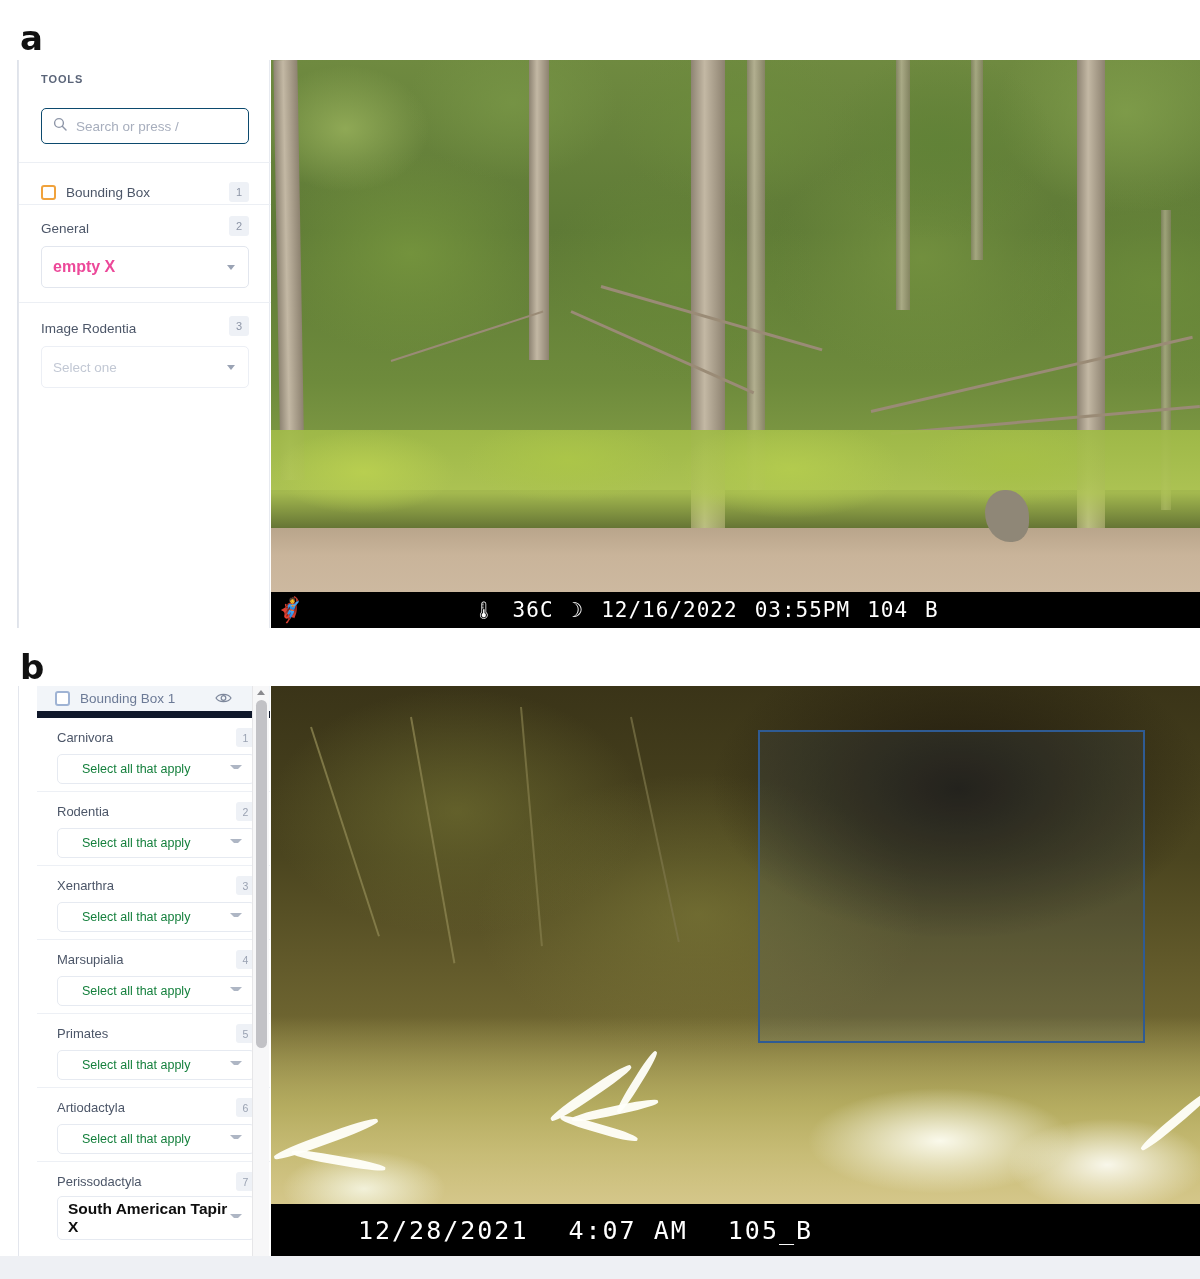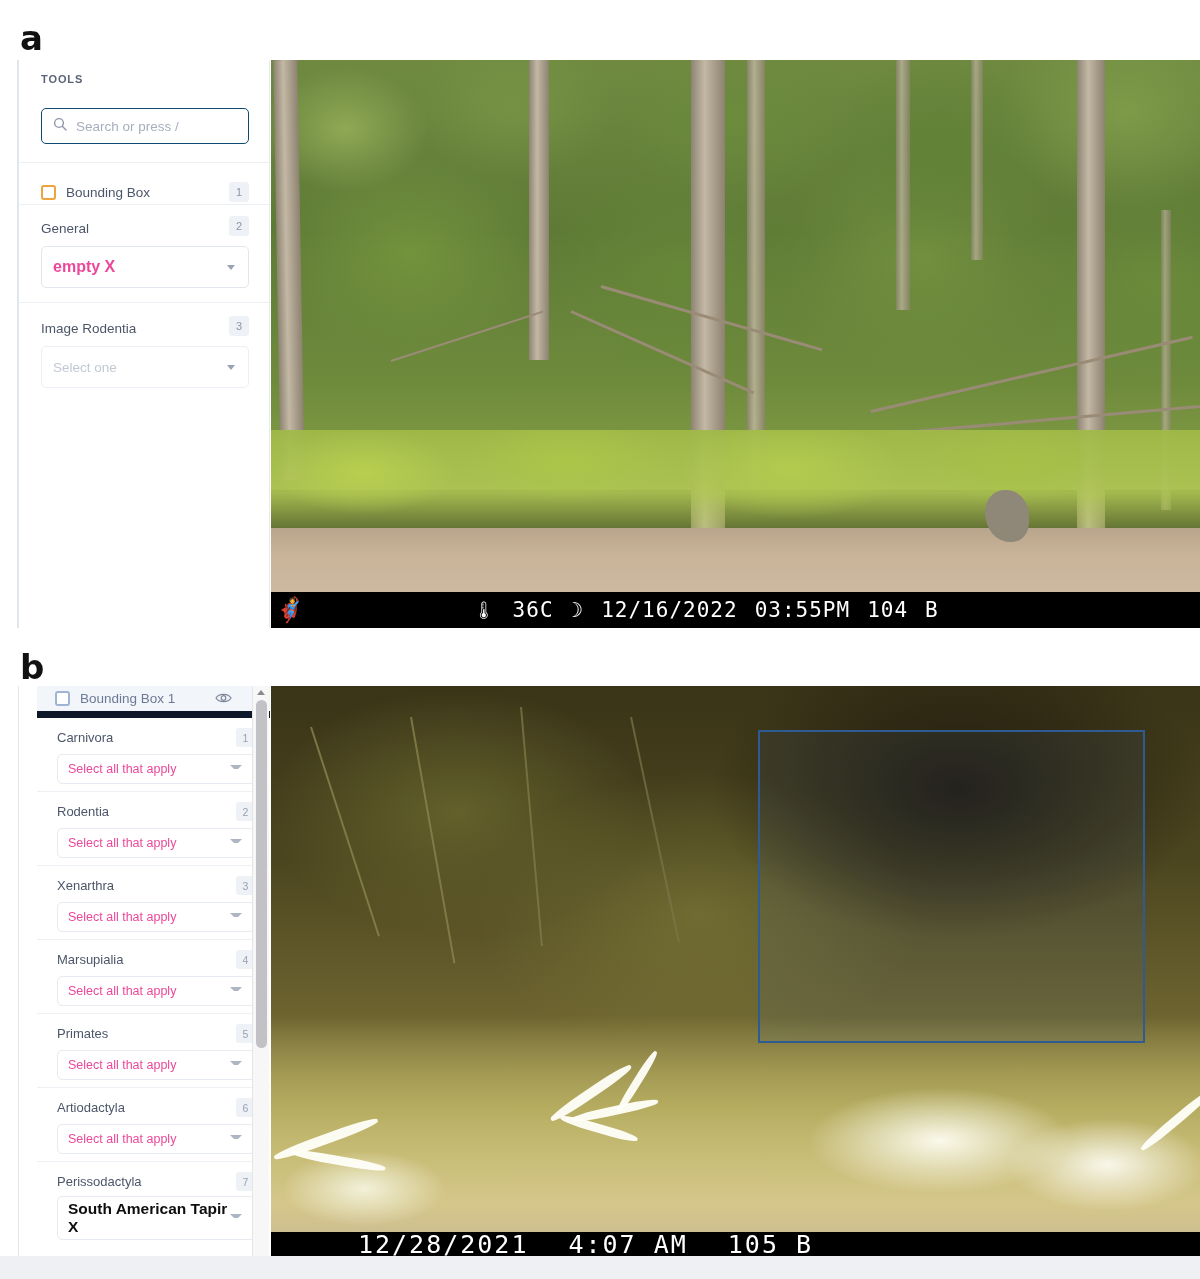--- a/index.html
+++ b/index.html
@@ -103,21 +103,21 @@
   .b-group .gkbd{
     position:absolute;right:16px;top:10px;width:19px;height:19px;border-radius:3px;
     background:#eef1f6;color:#9aa2b2;font-size:10.5px;
     display:flex;align-items:center;justify-content:center;
   }
   .b-group .gsel{
     position:absolute;left:20px;top:36px;width:198px;height:30px;
     border:1px solid #e6eaf1;border-radius:5px;background:#fff;box-sizing:border-box;
     display:flex;align-items:center;justify-content:space-between;
   }
-  .b-group .gph{font-size:12.5px;color:#ec4899;margin-left:10px;}
+  .b-group .gph{font-size:12.5px;color:#15803d;margin-left:24px;}
   .b-group .gcaret{
     width:4px;height:4px;border-left:4px solid transparent;border-right:4px solid transparent;
     border-top:4.5px solid #aeb6c4;margin-right:12px;
   }
   .b-group.tall .gsel{height:44px;top:34px;}
   .b-group.tall .gval{font-size:15.5px;color:#0e0e0e;font-weight:600;margin-left:10px;}
 
   
   #b-scrollbar{
     position:absolute;left:252px;top:0;width:17px;height:570px;background:#f7f7f8;
@@ -143,21 +143,21 @@
     position:absolute;left:0;width:100%;background:#000;color:#fff;
     font-family:"DejaVu Sans Mono", monospace;display:flex;align-items:center;
   }
   #a-strip{bottom:0;height:36px;font-size:21px;letter-spacing:1px;}
   #a-strip .logo{
     margin-left:4px;width:22px;height:30px;color:#fff;font-size:24px;line-height:30px;
     text-align:center;
   }
   #a-strip .items{display:flex;align-items:center;margin-left:176px;gap:17px;}
   #a-strip .therm{font-size:17px;}
-  #b-strip{bottom:0;height:24px;font-size:25px;letter-spacing:2px;justify-content:center;}
+  #b-strip{bottom:0;height:52px;font-size:25px;letter-spacing:2px;justify-content:center;}
   #b-strip .bitems{display:flex;gap:40px;margin-right:300px;}
 
   
   .ph{position:absolute;}
   #a-canopy{
     left:0;top:0;width:929px;height:430px;
     background:
       radial-gradient(ellipse 120px 90px at 8% 16%, rgba(150,175,90,.85), transparent 70%),
       radial-gradient(ellipse 150px 110px at 26% 10%, rgba(120,150,70,.8), transparent 70%),
       radial-gradient(ellipse 170px 120px at 50% 14%, rgba(108,140,60,.85), transparent 72%),

